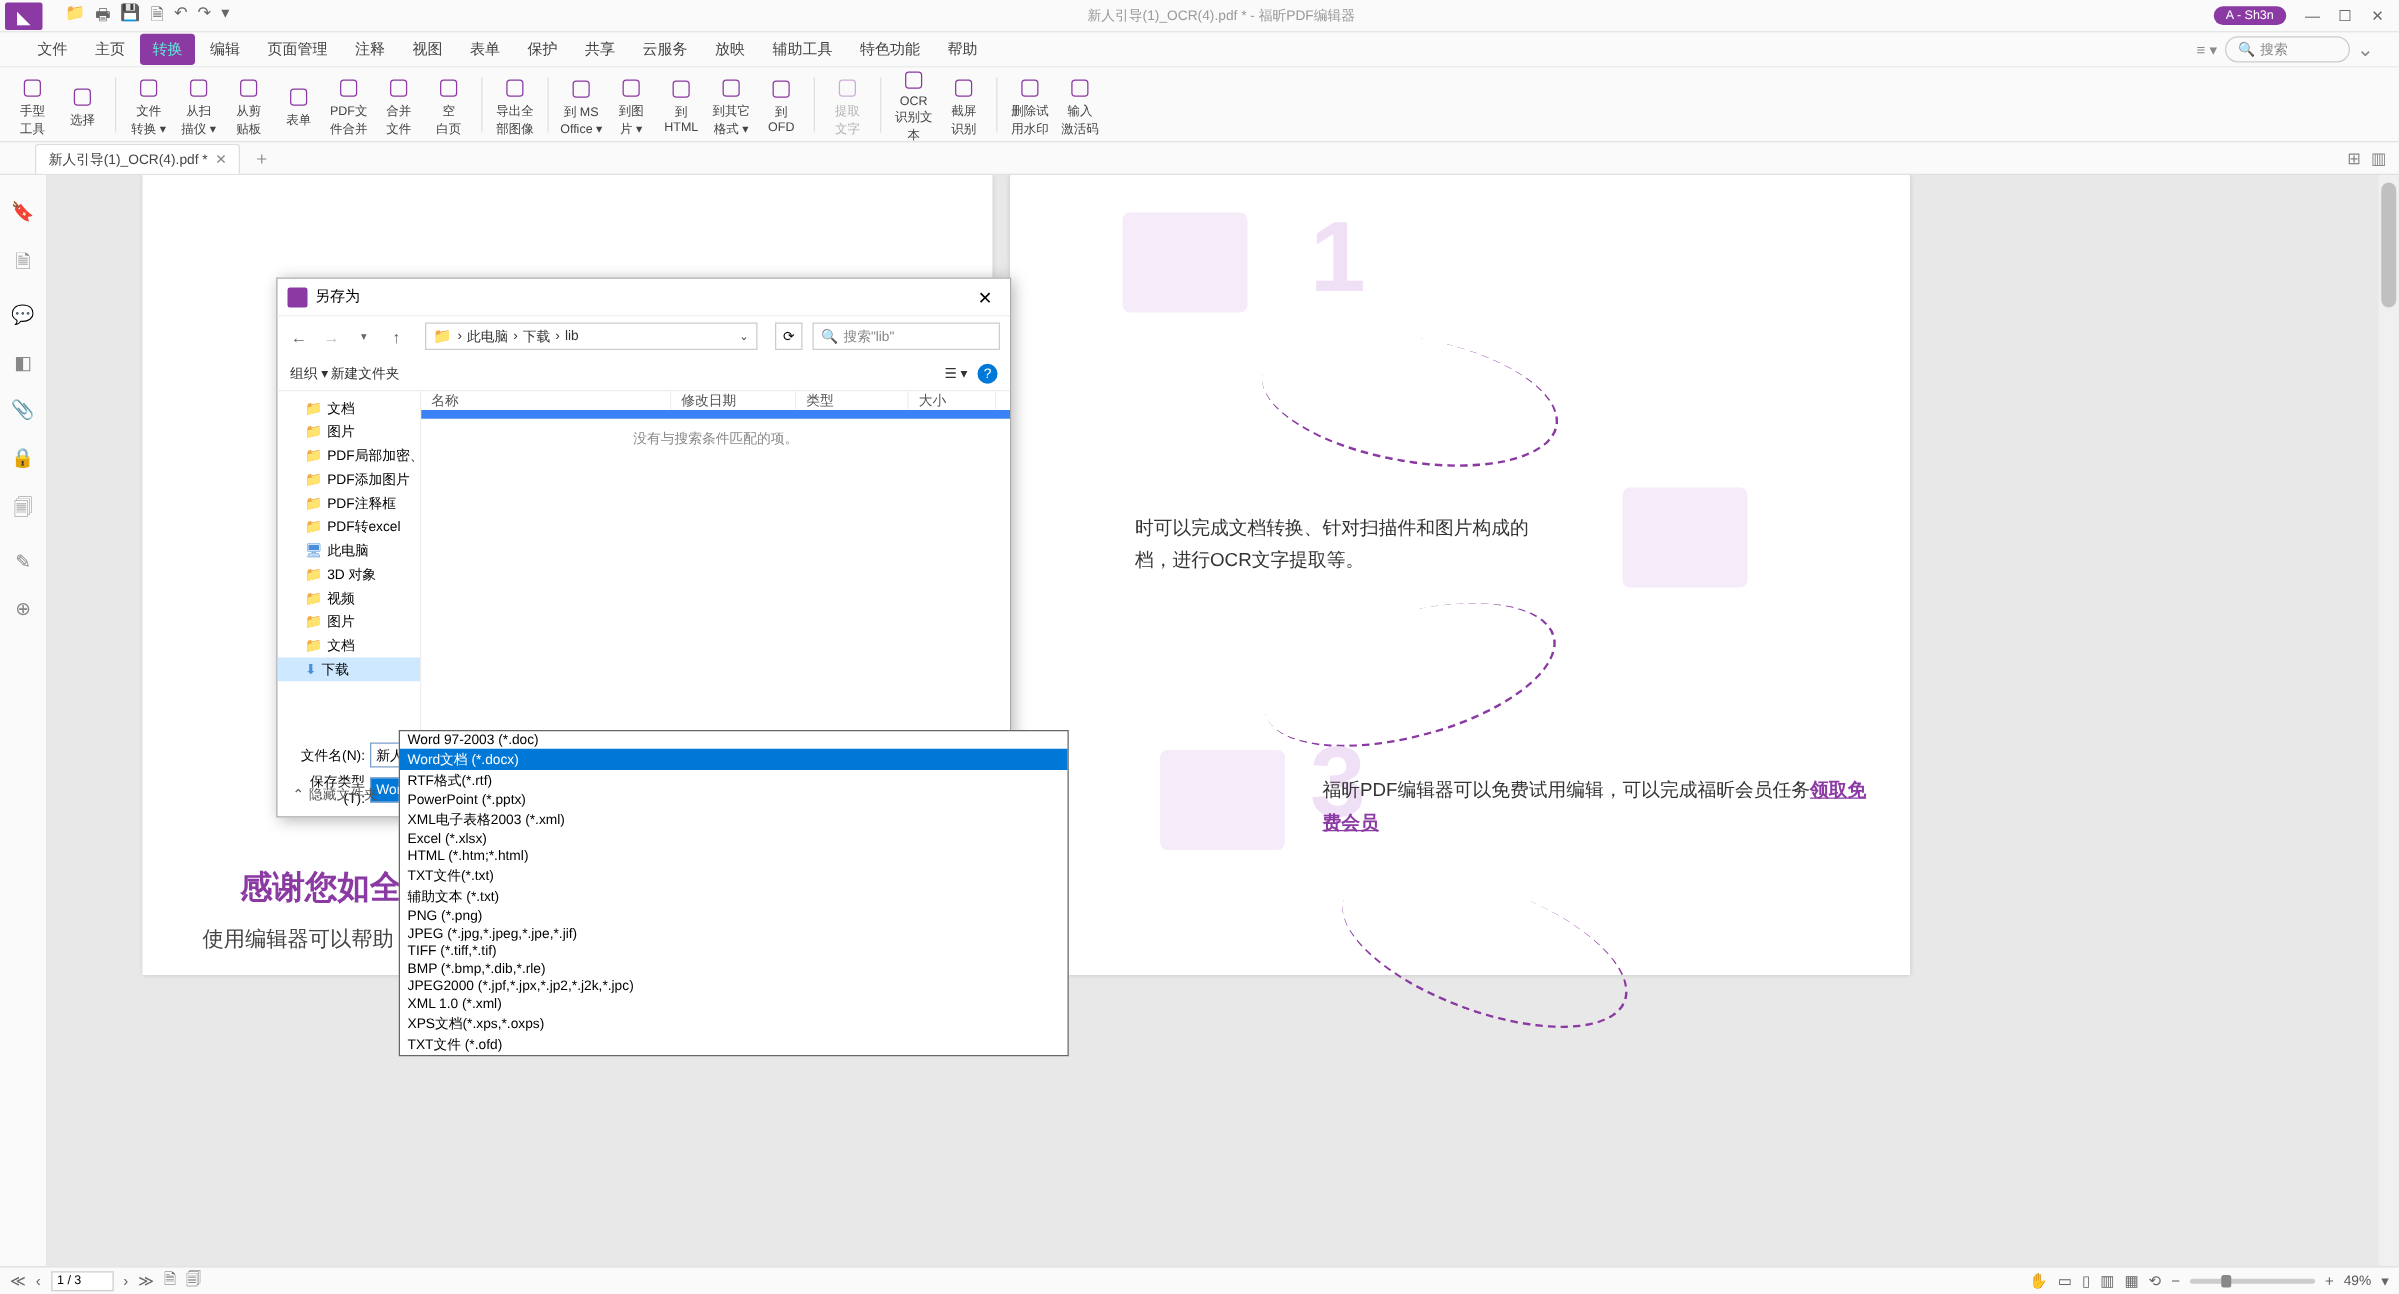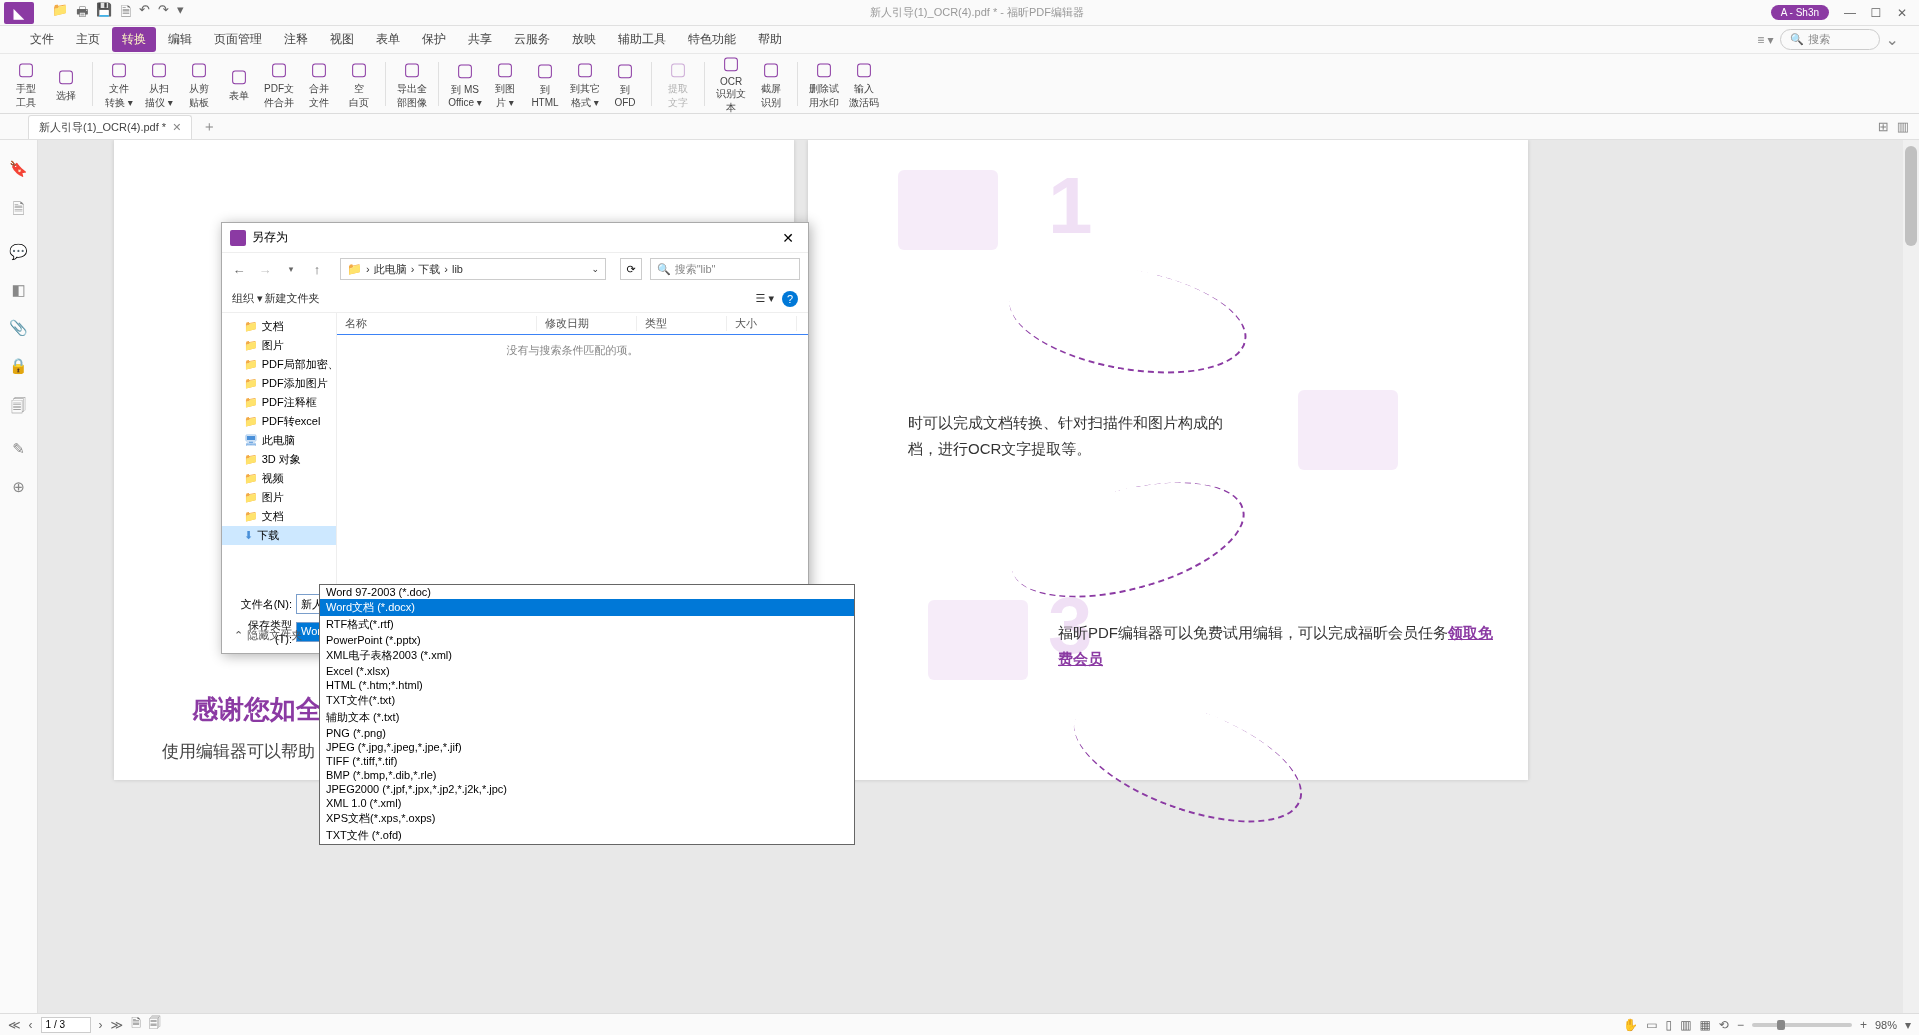--- a/index.html
+++ b/index.html
@@ -10,21 +10,21 @@
 .titlebar .logo { width: 30px; height: 22px; background: #8b3aa3; border-radius: 2px; display:flex; align-items:center; justify-content:center; color:#fff; font-size:14px; }
 .titlebar .qat { display: flex; gap: 8px; margin-left: 18px; }
 .titlebar .qat span { font-size: 13px; color: #666; cursor: pointer; }
 .titlebar .title { flex: 1; text-align: center; font-size: 11px; color: #999; }
 .titlebar .user-badge { background: #8b3aa3; color: #fff; padding: 2px 10px; border-radius: 10px; font-size: 10px; margin-right: 8px; }
 .titlebar .winbtn { width: 26px; height: 20px; display:flex; align-items:center; justify-content:center; color:#666; font-size:12px; cursor:pointer; }
 
 
 .menubar { height: 28px; background: #fafafa; border-bottom: 1px solid #e8e8e8; display: flex; align-items: center; padding: 0 20px; gap: 2px; }
 .menubar .item { padding: 4px 10px; font-size: 12px; color: #444; cursor: pointer; }
-.menubar .item.active { background: #8b3aa3; color: #fef9c3; border-radius: 3px; }
+.menubar .item.active { background: #8b3aa3; color: #5eead4; border-radius: 3px; }
 .menubar .right-area { margin-left: auto; display: flex; align-items: center; gap: 6px; }
 .menubar .search-box { border: 1px solid #ccc; border-radius: 12px; padding: 2px 10px; font-size: 11px; color: #888; width: 100px; display:flex; align-items:center; gap:4px;}
 
 
 .ribbon { height: 60px; background: #fafafa; border-bottom: 1px solid #dcdcdc; display: flex; align-items: center; padding: 0 8px; gap: 4px; }
 .ribbon-btn { display: flex; flex-direction: column; align-items: center; justify-content: center; width: 36px; height: 54px; font-size: 10px; color: #444; cursor: pointer; white-space: pre-line; text-align:center; }
 .ribbon-btn .icon { font-size: 18px; color: #8b3aa3; margin-bottom: 2px; }
 .ribbon-sep { width: 1px; height: 44px; background: #e0e0e0; margin: 0 4px; }
 .ribbon-btn.disabled { opacity: 0.4; }
 
@@ -76,21 +76,21 @@
 .dlg-toolbar .btn { font-size: 11px; color: #333; cursor: pointer; }
 .dlg-toolbar .right { margin-left: auto; display:flex; gap:8px; align-items:center;}
 .dlg-body { flex: 1; display: flex; overflow: hidden; }
 .dlg-tree { width: 115px; border-right: 1px solid #eee; overflow-y: auto; padding: 4px 0; }
 .dlg-tree .node { padding: 2px 6px 2px 22px; font-size: 11px; white-space: nowrap; overflow:hidden; cursor:pointer; display:flex; align-items:center; gap:4px;}
 .dlg-tree .node .ico { color:#e6b84c; font-size:11px;}
 .dlg-tree .node.pc .ico { color:#4a90d9;}
 .dlg-tree .node.down .ico { color:#4a90d9;}
 .dlg-tree .node.selected { background:#cde8ff; }
 .dlg-list { flex: 1; position: relative; }
-.dlg-list-hdr { height: 22px; border-bottom: 1px solid #3b82f6; display: flex; align-items: center; font-size: 11px; color: #555; }
+.dlg-list-hdr { height: 22px; border-bottom: 7px solid #3b82f6; display: flex; align-items: center; font-size: 11px; color: #555; }
 .dlg-list-hdr div { padding: 0 8px; border-right: 1px solid #eee; }
 .dlg-list-empty { position: absolute; left: 0; right: 0; top: 30px; text-align: center; font-size: 11px; color: #888; }
 .dlg-fields { padding: 4px 10px; }
 .dlg-field-row { display: flex; align-items: center; margin-bottom: 4px; }
 .dlg-field-row label { width: 64px; text-align: right; font-size: 11px; padding-right: 4px; }
 .dlg-field-row .combo { flex: 1; border: 1px solid #7a9ecb; height: 20px; background: #fff; display: flex; align-items: center; padding: 0 4px; font-size: 11px; position: relative; }
 .dlg-field-row .combo.hl { background: #0078d7; color: #fff; }
 .dlg-field-row .combo .arrow { position:absolute; right:4px; font-size:9px;}
 
 
@@ -403,16 +403,16 @@
     <span class="sb-btn">▭</span>
     <span class="sb-btn">▯</span>
     <span class="sb-btn">▥</span>
     <span class="sb-btn">▦</span>
     <span class="sb-btn">⟲</span>
     <span class="sb-btn">−</span>
     <div class="zoom-slider">
         <div class="handle"></div>
       </div>
     <span class="sb-btn">+</span>
-    <span>98%</span>
+    <span>49%</span>
     <span class="sb-btn">▾</span>
   </div>
 </div>
 
 </body></html>

